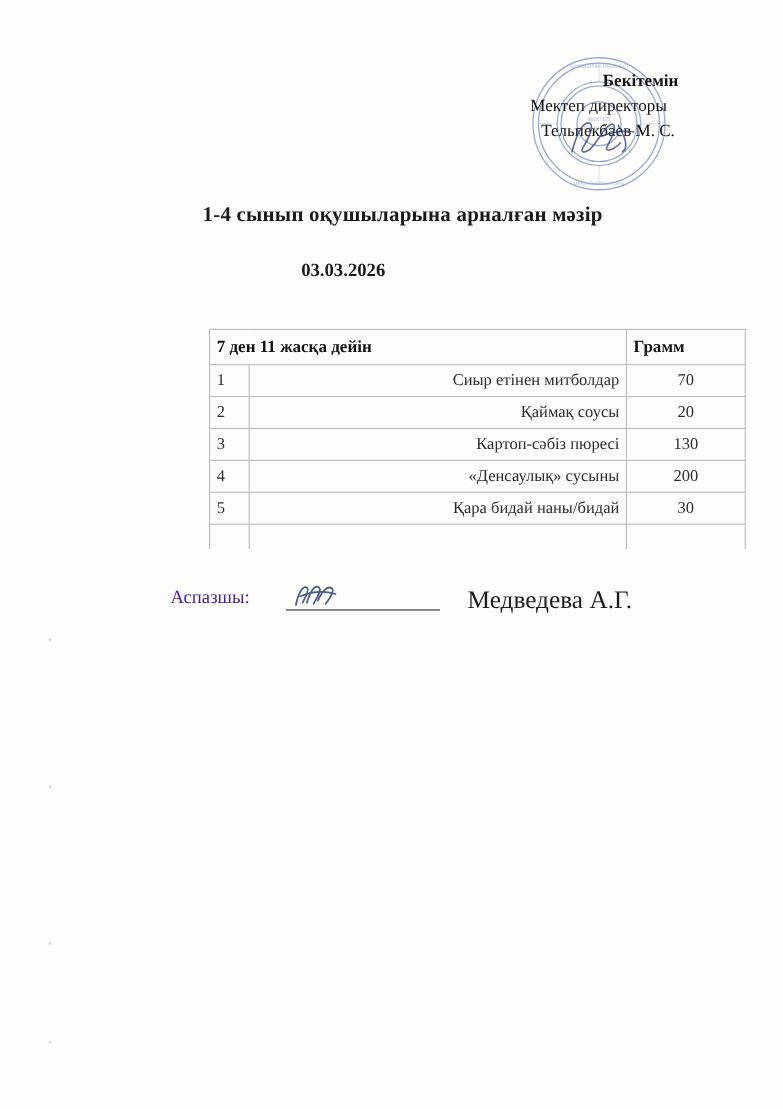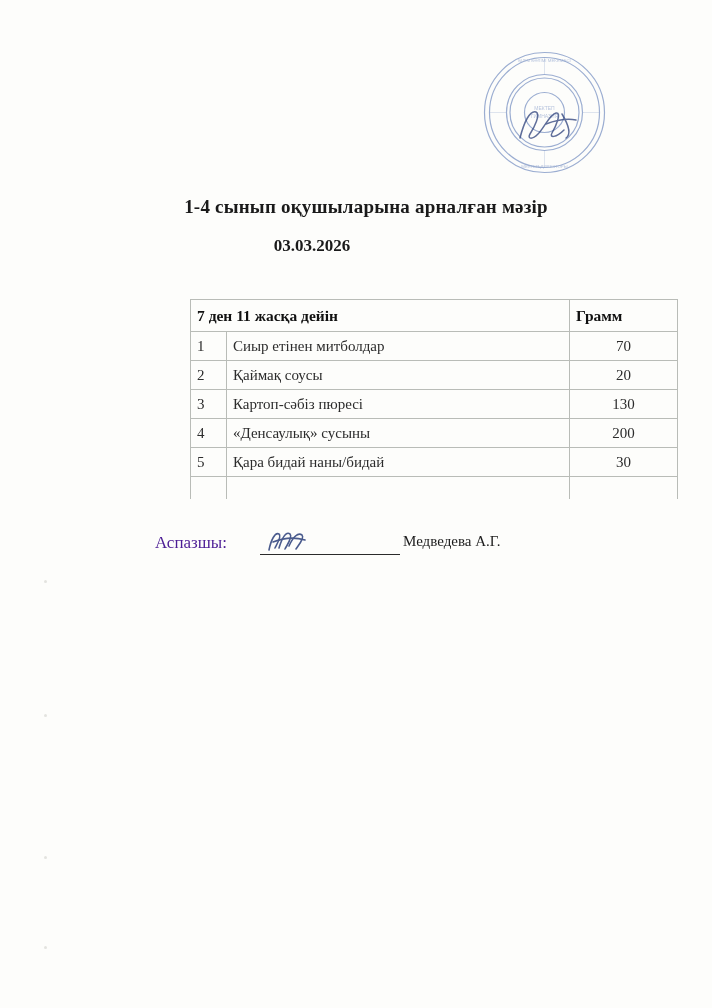--- a/index.html
+++ b/index.html
@@ -62,21 +62,21 @@
     top: 104px;
     width: 70px;
     height: 42px;
     opacity: 0.75;
     pointer-events: none;
   }
 
   
   .doc-title {
     position: absolute;
-    top: 196px;
+    top: 185px;
     left: 0;
     width: 712px;
     text-align: center;
     font-size: 19px;
     font-weight: bold;
     letter-spacing: 0.2px;
   }
   .doc-title span { padding-left: 20px; }
   .doc-date {
     position: absolute;
@@ -114,21 +114,21 @@
   }
   table.menu thead th {
     font-weight: bold;
     font-size: 15.5px;
     color: #111;
     height: 27px;
   }
   th.head-age   { text-align: left; padding-left: 22px; font-weight: bold; }
   th.head-gram  { text-align: left; }
   td.num        { text-align: left; padding-left: 8px; color: #3a3a3a; }
-  td.name       { text-align: left; padding-left: 14px; color: #2f2f2f; }
+  td.name       { text-align: right; padding-left: 14px; color: #2f2f2f; }
   td.gram       { text-align: center; color: #2a2a2a; font-family: Liberation Serif, serif; }
 
   
   tr.tail td {
     border-left: 1px solid #b9bcb7;
     border-right: 1px solid #b9bcb7;
     border-top: none;
     border-bottom: none;
     height: 18px;
   }
@@ -159,23 +159,23 @@
   .sig-cook {
     position: absolute;
     left: 110px;
     top: -2px;
     width: 46px;
     height: 26px;
     opacity: 0.85;
   }
   .cook-name {
     position: absolute;
-    left: 248px;
+    left: 270px;
     top: 3px;
-    font-size: 15px;
+    font-size: 23px;
     color: #1c1c1c;
   }
 
   
   .speck {
     position: absolute;
     background: #dcdcd8;
     border-radius: 50%;
     opacity: .8;
   }
@@ -202,20 +202,25 @@
       </g>
       <g stroke="#3b5fa8" stroke-width="0.6" opacity="0.55">
         <line x1="62.5" y1="7.5" x2="62.5" y2="24.5"></line>
         <line x1="62.5" y1="100.5" x2="62.5" y2="117.5"></line>
         <line x1="7.5" y1="62.5" x2="24.5" y2="62.5"></line>
         <line x1="100.5" y1="62.5" x2="117.5" y2="62.5"></line>
       </g>
     </svg>
   </div>
 
+  <div class="approval">
+    <div class="approval-line bold">Бекітемін</div>
+    <div class="approval-line indent1">Мектеп директоры</div>
+    <div class="approval-line indent2">Тельпекбаев М. С.</div>
+  </div>
 
   <div class="sig-director">
     <svg width="70" height="42" viewBox="0 0 70 42" xmlns="http://www.w3.org/2000/svg">
       <g fill="none" stroke="#2b3f7a" stroke-width="1.5" stroke-linecap="round">
         <path d="M4 34 C 8 18, 14 6, 20 8 C 25 10, 18 24, 14 30 C 11 35, 16 36, 22 30 C 28 24, 34 10, 40 9 C 46 8, 40 22, 36 29 C 33 34, 40 34, 48 26"></path>
         <path d="M30 20 C 38 17, 50 14, 60 16"></path>
         <path d="M46 10 C 52 20, 56 30, 50 34"></path>
       </g>
     </svg>
   </div>

